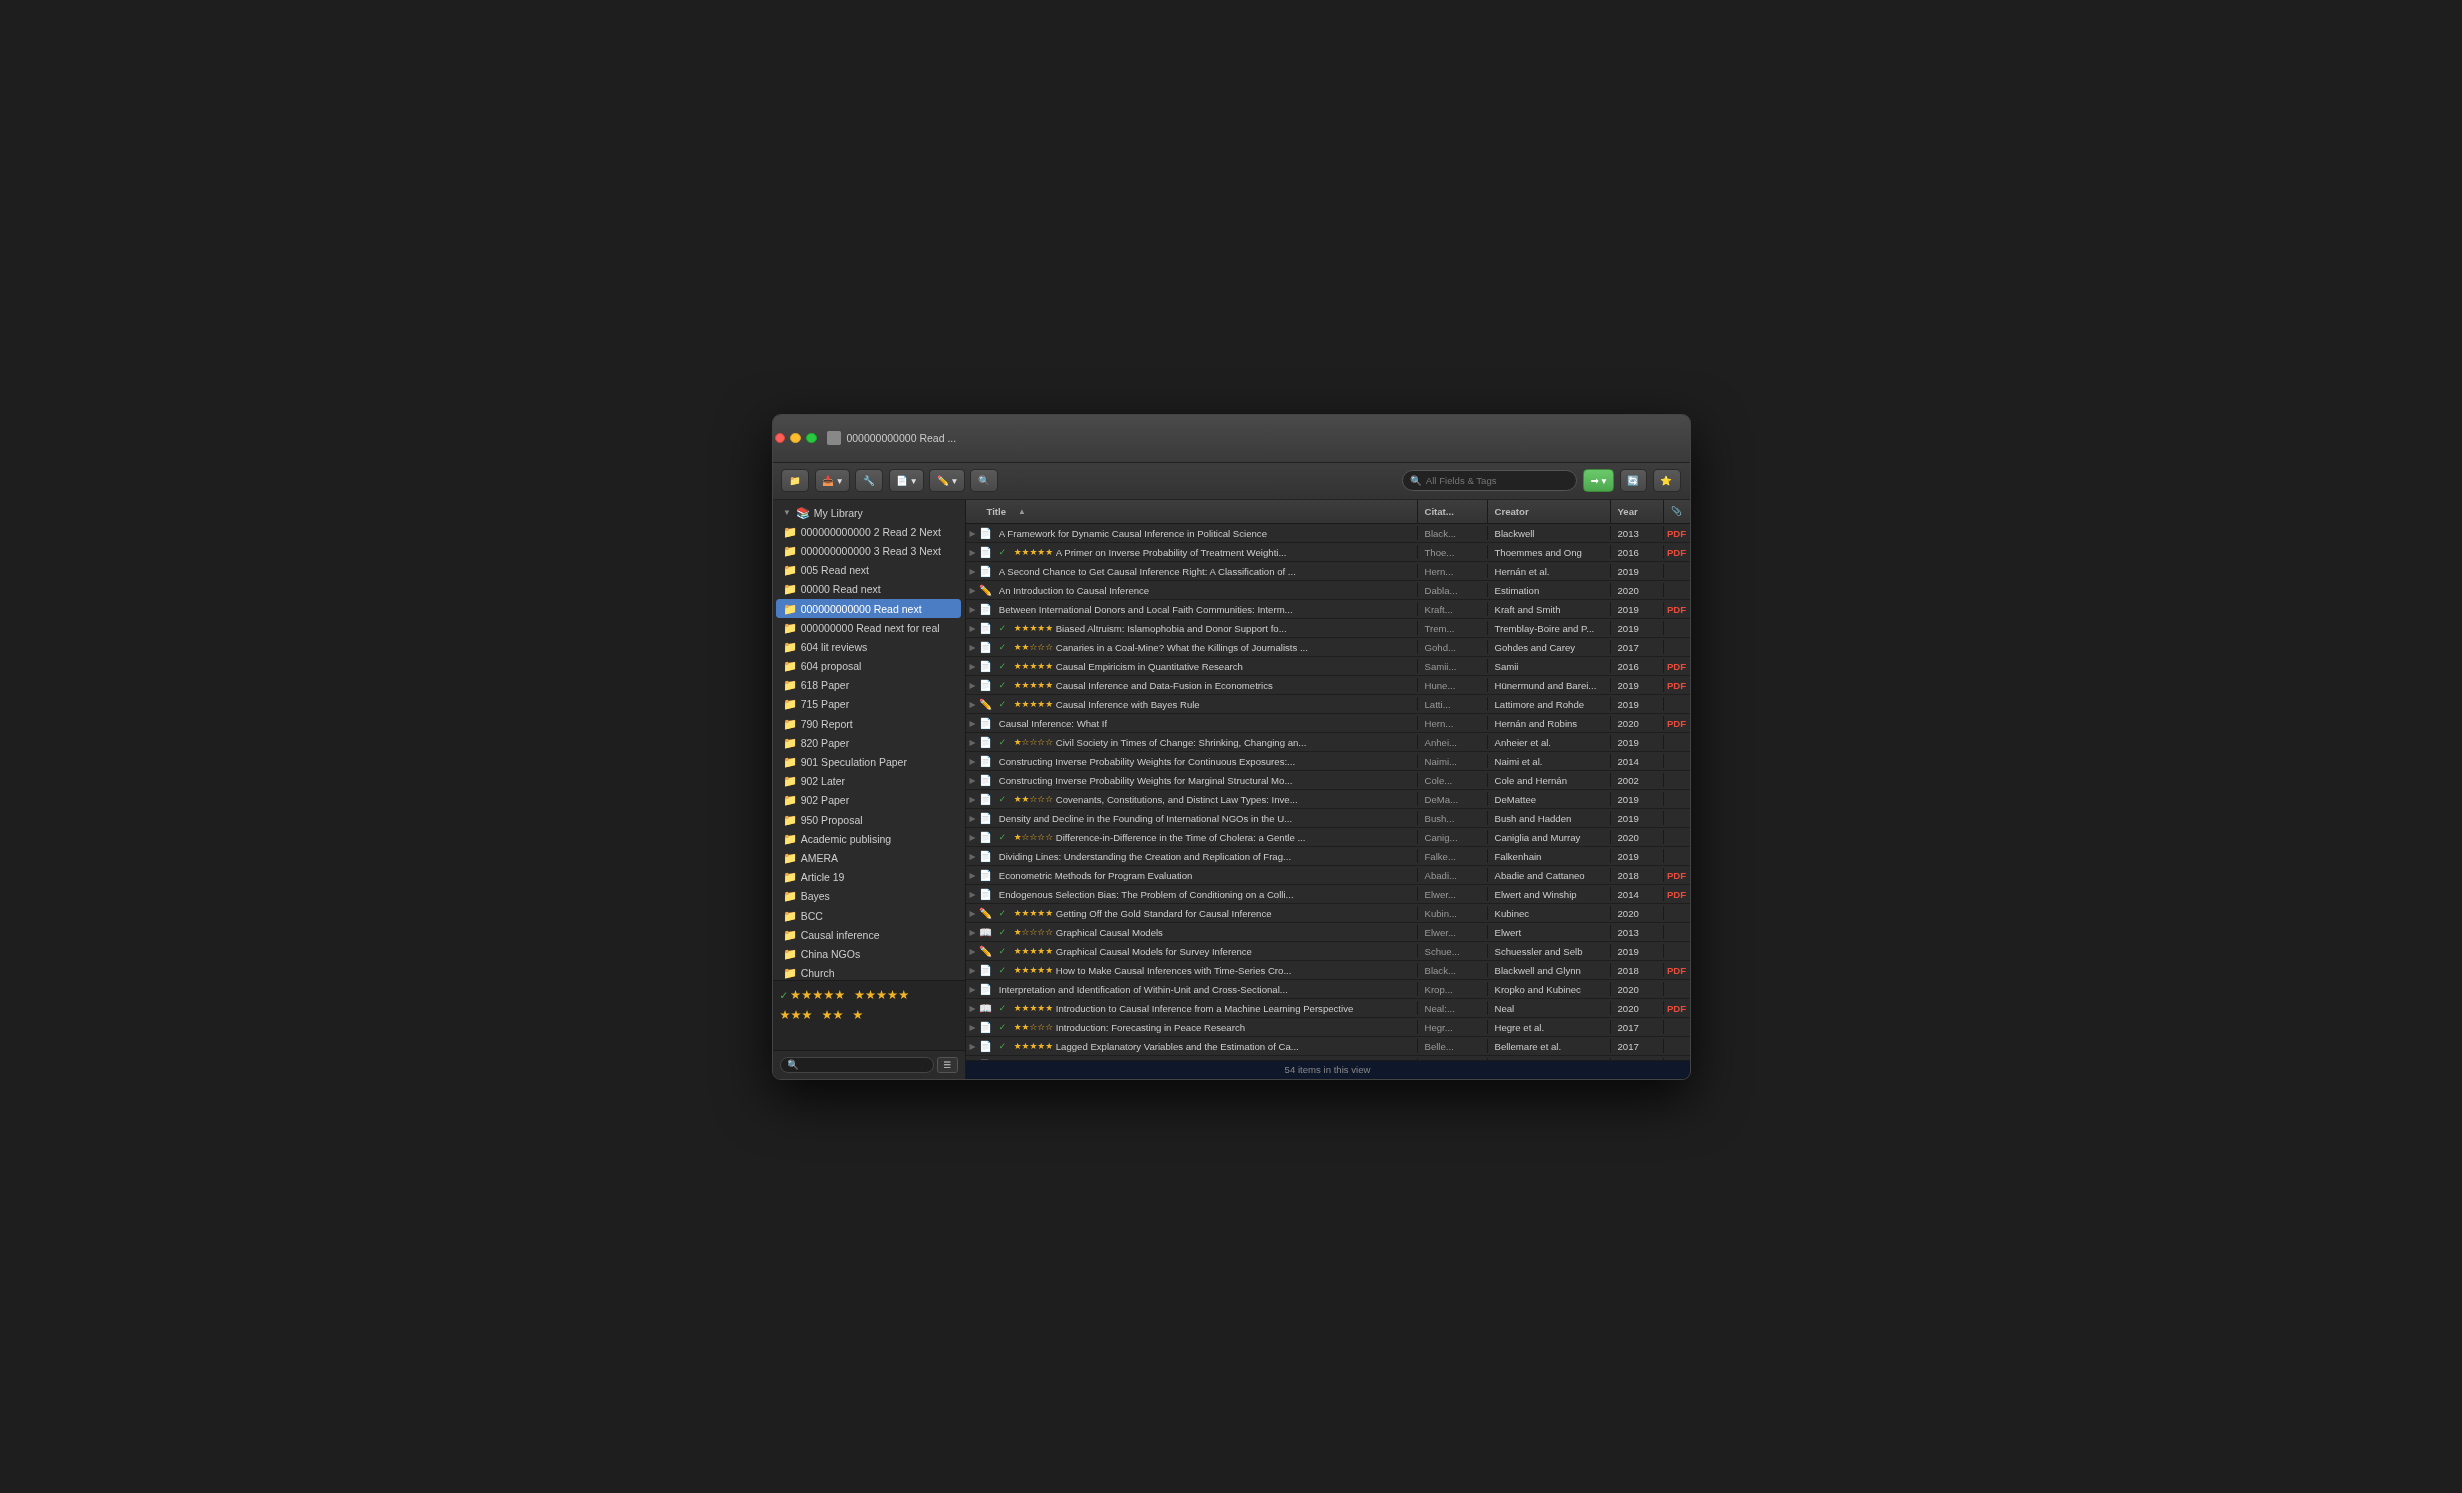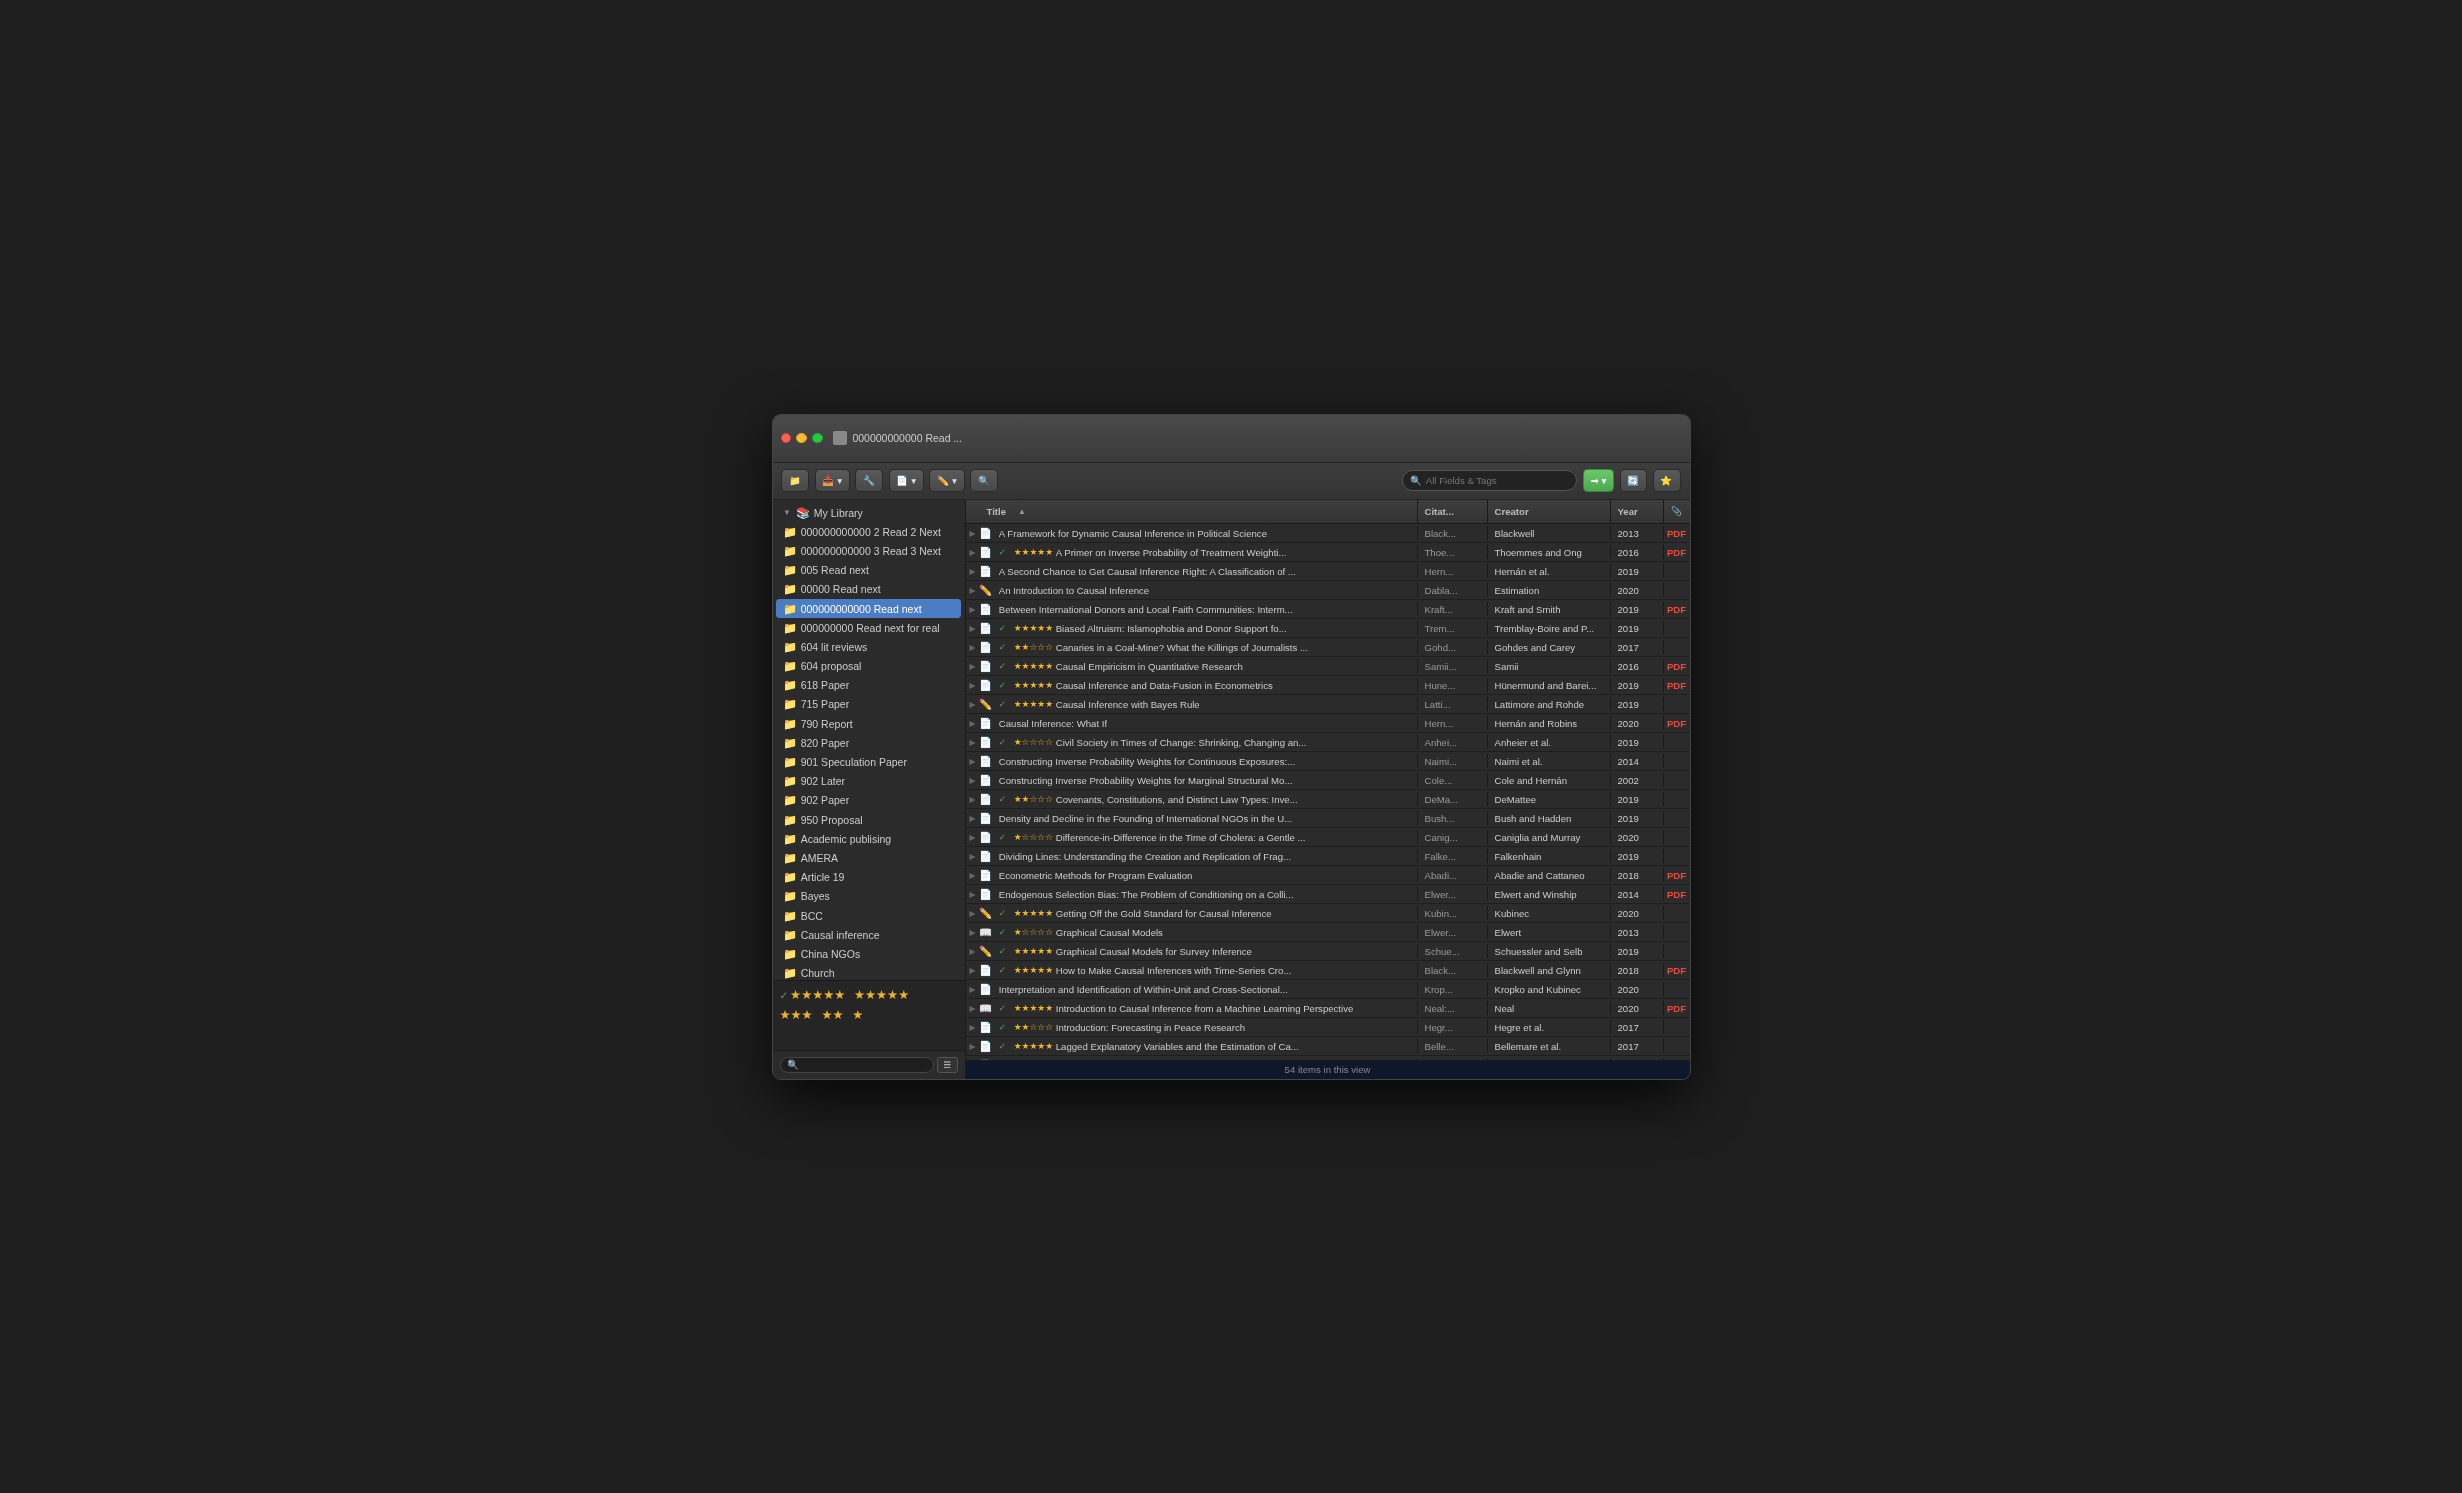--- a/index.html
+++ b/index.html
@@ -22,21 +22,21 @@
       flex-direction: column;
       overflow: hidden;
       border: 0.9px solid #444;
     }
     
     .titlebar {
       background: linear-gradient(to bottom, #4a4a4a, #3a3a3a);
       height: 48px;
       display: flex;
       align-items: center;
-      padding: 0 8px;
+      padding: 0 2px;
       border-bottom: 0.9px solid #222;
       flex-shrink: 0;
     }
     .traffic-lights {
       display: flex;
       gap: 5.3px;
       margin-right: 10.5px;
     }
     .traffic-light {
       width: 10.5px;

